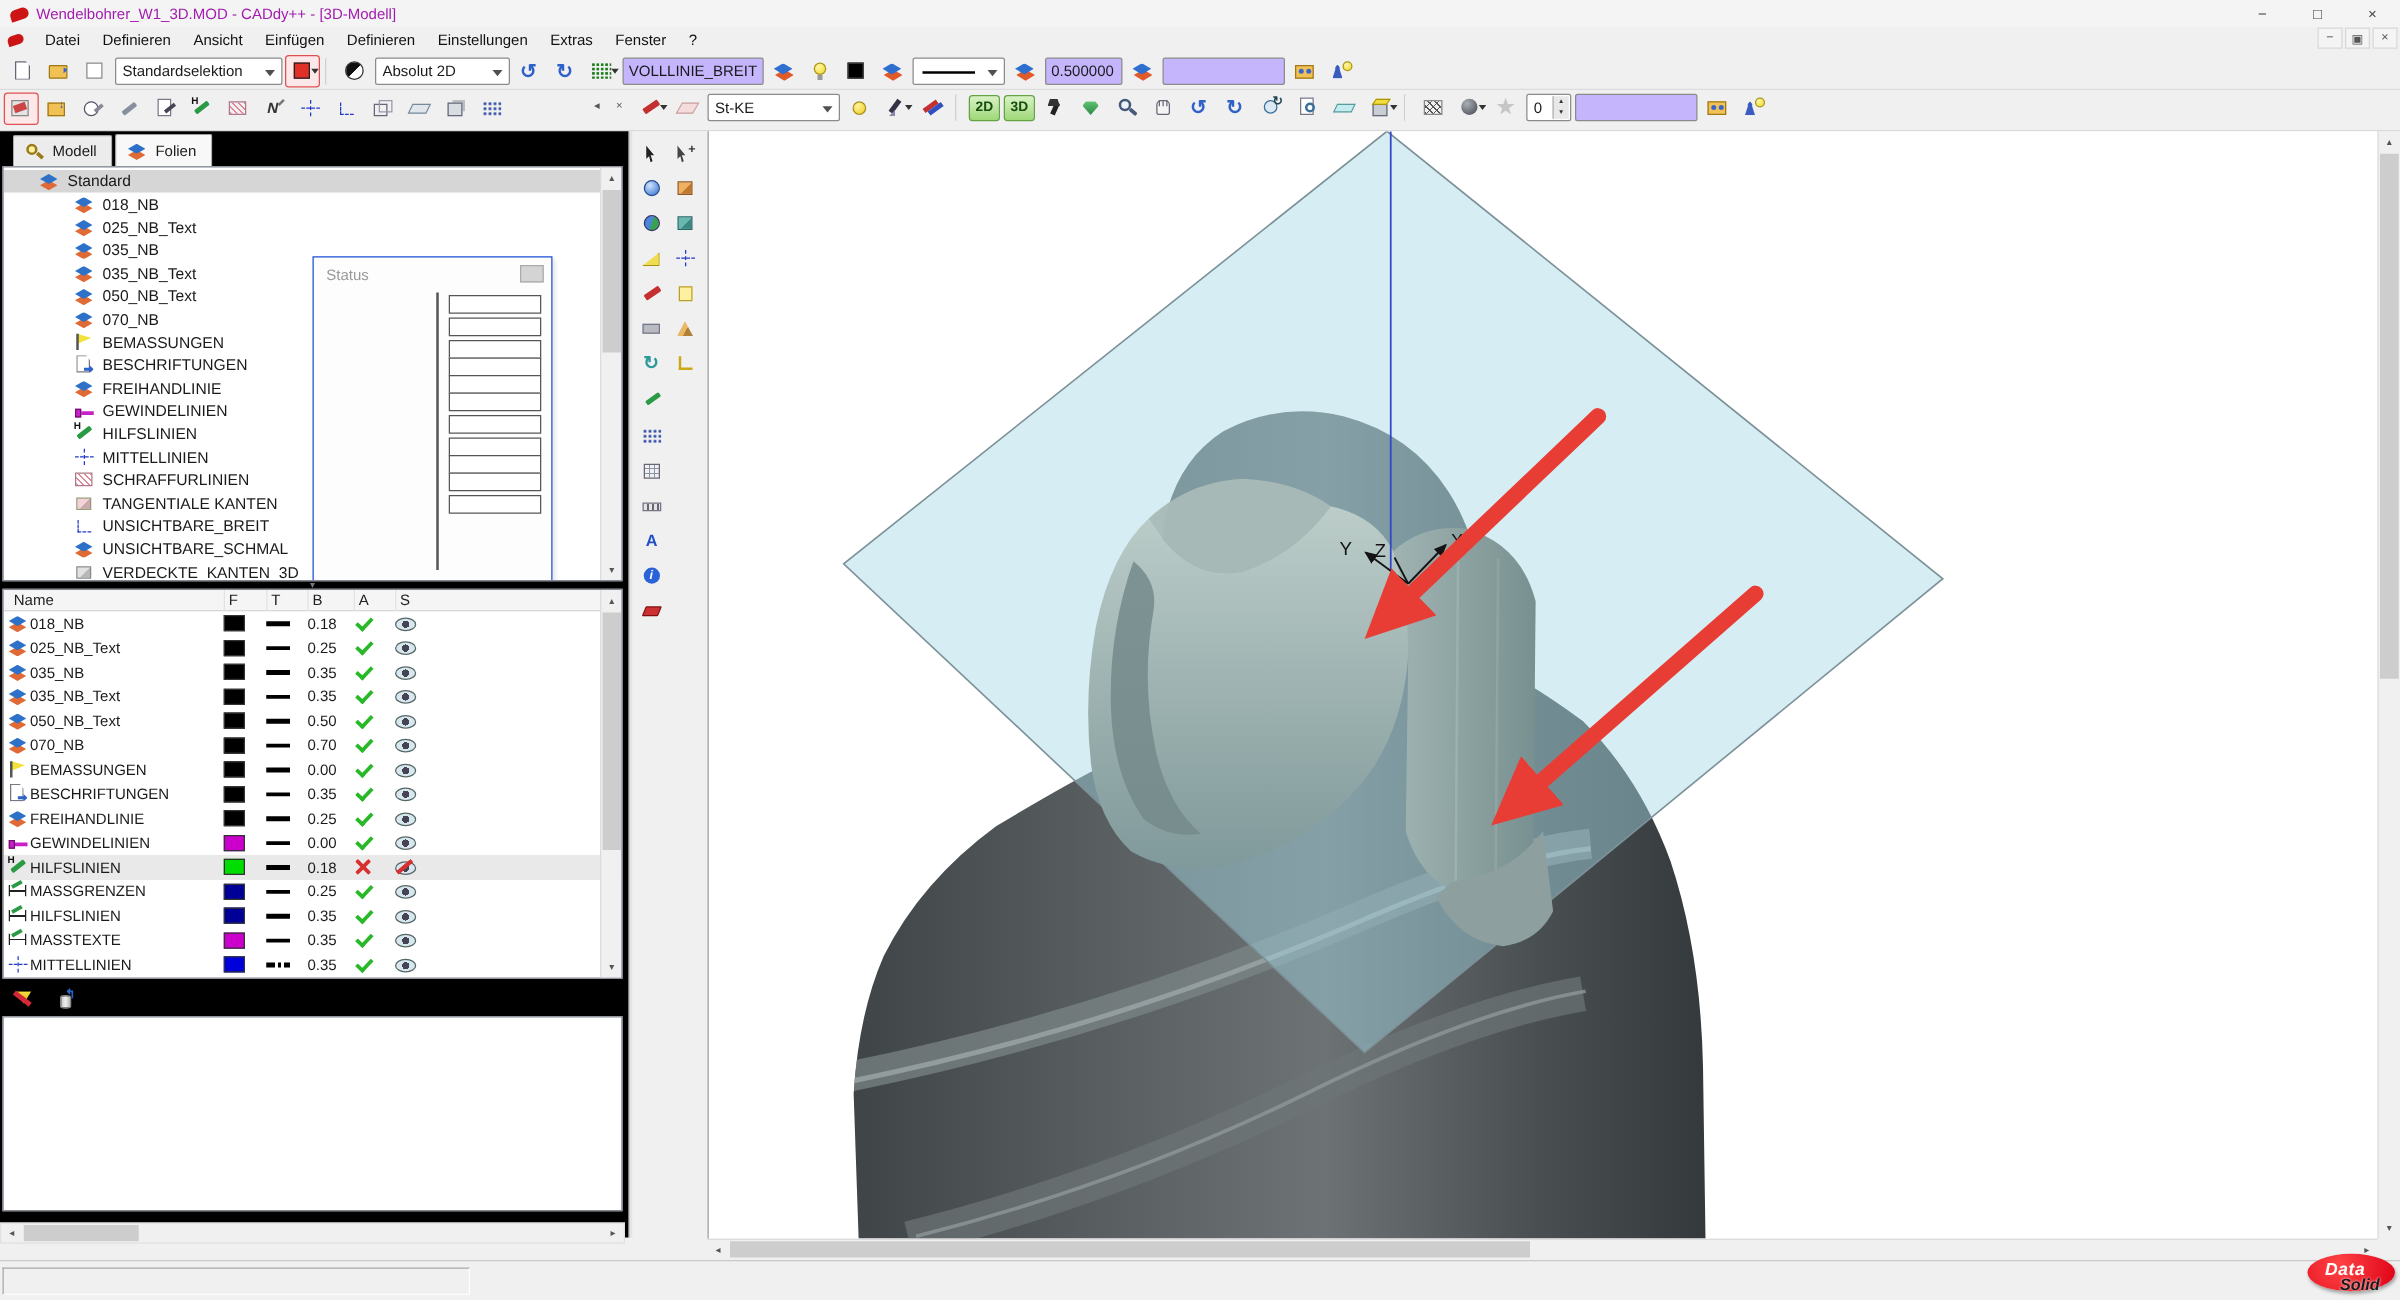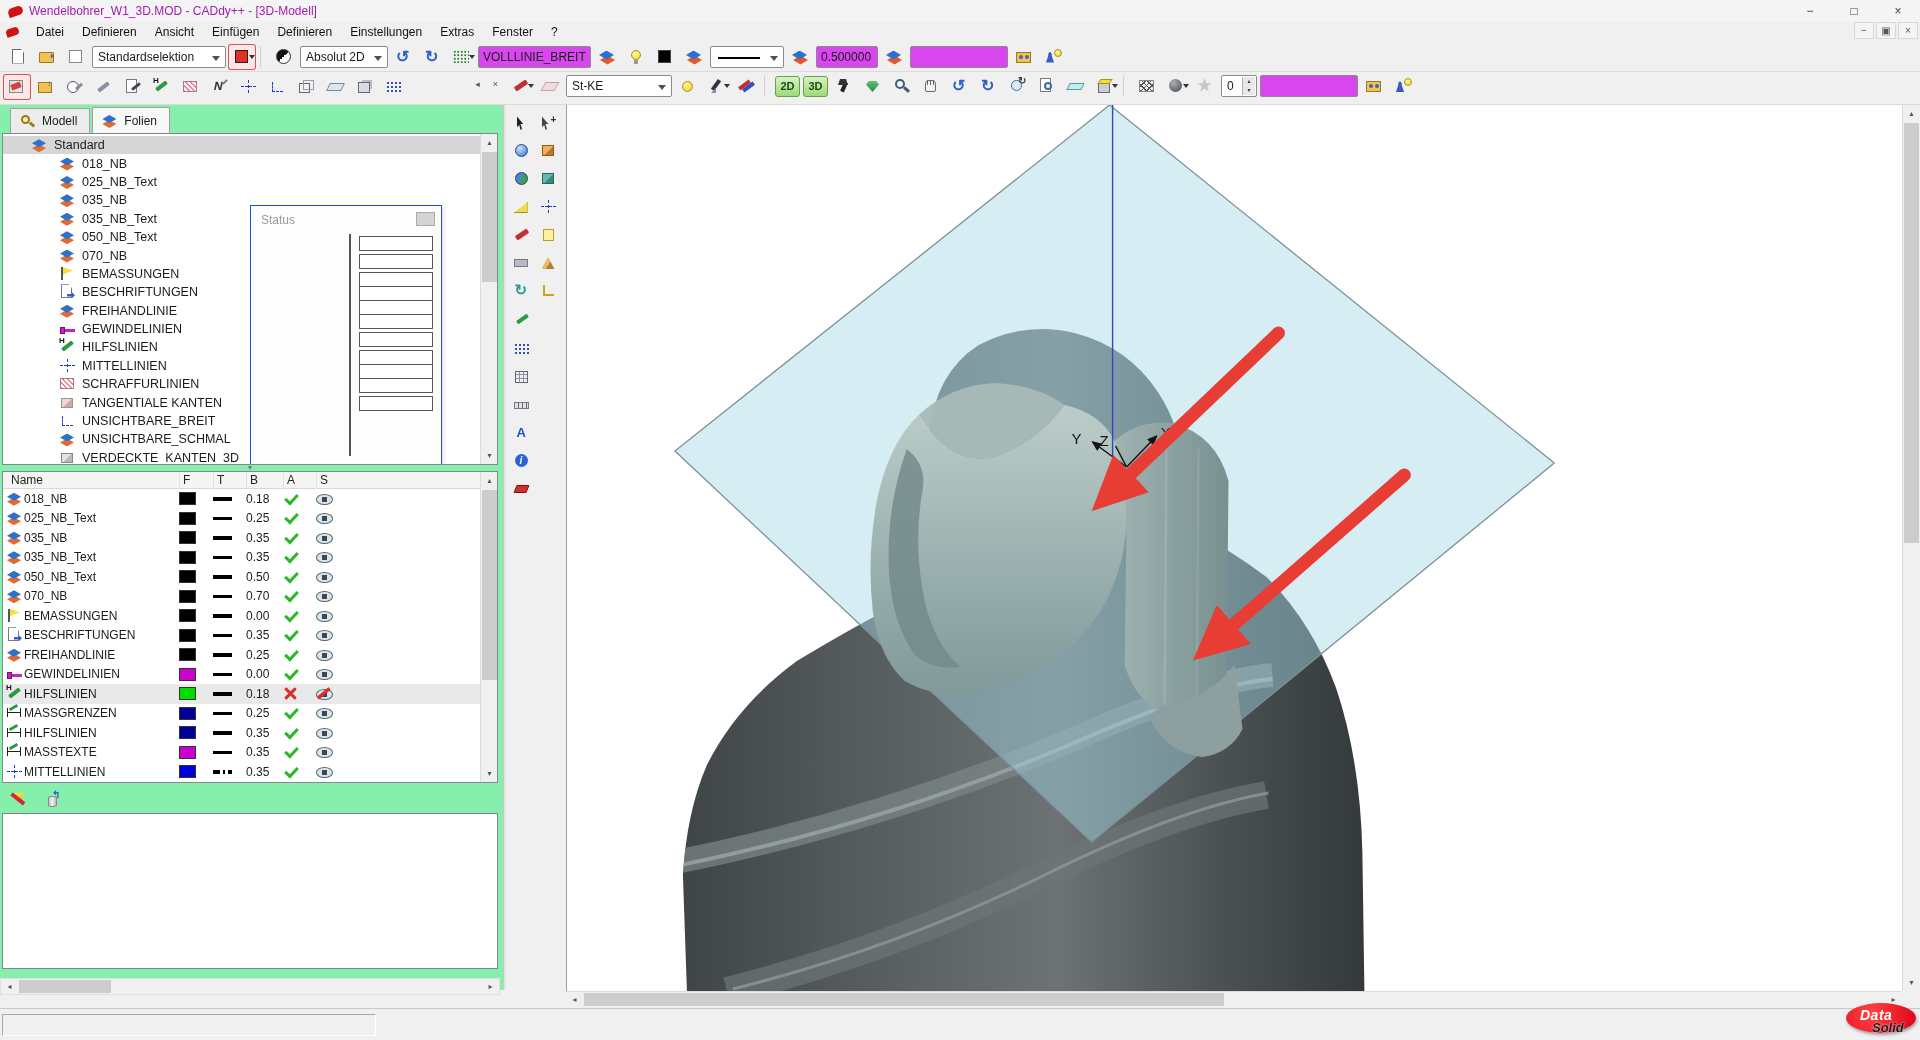--- a/index.html
+++ b/index.html
@@ -26,21 +26,21 @@
   #panel-ctrl{position:absolute;left:470px;top:4px;display:flex;gap:3px}
   .pbtn{width:15px;height:15px;font-size:9px;color:#555;display:flex;align-items:center;justify-content:center}
   #toolbar3d{position:absolute;left:508px;top:2px;display:flex;gap:3px;align-items:center}
 
   .tool{position:relative;display:inline-flex;align-items:center;justify-content:center;height:24px;border-radius:2px}
   .t-icon{width:26px}
   .t-btn{width:25px;height:21px;background:linear-gradient(#d9f2c4,#9fd879);border:1px solid #64a244;border-radius:3px;font-size:11px;font-weight:bold;color:#174d12}
   .t-sep{width:6px;height:22px;border-left:1px solid #cfcfcf;margin:0 2px}
   .t-combo{background:#fff;border:1px solid #8b8b8b;height:22px;justify-content:flex-start;padding:0 18px 0 5px;font-size:12px}
   .t-combo::after{content:"";position:absolute;right:5px;top:9px;border:4px solid transparent;border-top:5px solid #505050}
-  .t-field{background:#d946ef;border:1px solid #8b8b8b;height:22px;justify-content:flex-start;padding:0 4px;font-size:12px}
+  .t-field{background:#c4b5fd;border:1px solid #8b8b8b;height:22px;justify-content:flex-start;padding:0 4px;font-size:12px}
   .t-spin{background:#fff;border:1px solid #8b8b8b;height:22px;width:36px;justify-content:flex-start;padding:0 14px 0 5px}
   .t-spin::after{content:"▴\A▾";white-space:pre;position:absolute;right:1px;top:1px;bottom:1px;width:12px;font-size:6px;line-height:9px;text-align:center;color:#333;background:#e8e8e8;border-left:1px solid #b0b0b0}
   .dd-true::after{content:"";position:absolute;right:0px;top:10px;border:3.5px solid transparent;border-top:4.5px solid #333}
   .hl-true{box-shadow:0 0 0 1px #e05050;background:#fce8e8}
   .linepr::before{content:"";position:absolute;left:7px;top:10px;width:42px;height:2px;background:#000}
   .tlabel{white-space:nowrap;overflow:hidden}
 
   
   .ic,.gl{position:relative;display:inline-block;width:18px;height:16px;flex:none}
   .ic::before,.ic::after,.gl::before,.gl::after{content:"";position:absolute;box-sizing:border-box}
@@ -154,21 +154,21 @@
   
   .mark{position:relative;display:inline-block;width:16px;height:14px;flex:none}
   .m-check::before{content:"";position:absolute;left:2px;top:2px;width:10px;height:5px;border-left:3px solid #28b828;border-bottom:3px solid #28b828;transform:rotate(-47deg)}
   .m-x::before,.m-x::after{content:"";position:absolute;left:0px;top:5px;width:15px;height:3px;background:#d83030;border-radius:1px}
   .m-x::before{transform:rotate(45deg)}.m-x::after{transform:rotate(-45deg)}
   .m-eye::before{content:"";position:absolute;left:0;top:2px;width:15px;height:9px;border:1px solid #566;border-radius:50%;background:radial-gradient(circle 3px at 50% 50%,#445 97%,#d8e6ee 0)}
   .m-eye-x::before{content:"";position:absolute;left:0;top:2px;width:15px;height:9px;border:1px solid #566;border-radius:50%;background:radial-gradient(circle 3px at 50% 50%,#445 97%,#d8e6ee 0)}
   .m-eye-x::after{content:"";position:absolute;left:0px;top:5px;width:15px;height:2.5px;background:#d83030;transform:rotate(-40deg);box-shadow:0 0 0 0.1px #d83030}
 
   
-  #leftpanel{top:105px;left:0;width:503px;height:885px;background:#86efac}
+  #leftpanel{top:105px;left:0;width:503px;height:885px;background:#000000}
   #tabs{position:absolute;left:10px;top:2px;height:26px;display:flex;align-items:flex-end}
   .t-tab{display:inline-flex;align-items:center;gap:5px;padding:4px 12px 4px 8px;border:1px solid #a0a0a0;border-bottom:none;background:#ececec;margin-right:2px;border-radius:2px 2px 0 0}
   .tabactive-true{background:#f8f8f8;padding-top:5px}
   #treebox{position:absolute;left:2px;top:28px;width:496px;height:332px;background:#fff;border:1px solid #828790;overflow:hidden}
   .tree-row{display:flex;align-items:center;height:18.4px;gap:5px;padding-left:56px}
   #tree-root{display:flex;align-items:center;height:18.4px;gap:5px;padding-left:28px;background:#d6d6d6;margin-top:2px}
   .tree-label{white-space:nowrap;font-size:12.5px}
   .tscroll{position:absolute;right:0;top:0;bottom:0;width:17px;background:#f0f0f0;border-left:1px solid #dcdcdc}
   .sarrow{position:absolute;left:0;width:17px;height:17px;color:#555;font-size:8px;display:flex;align-items:center;justify-content:center}
   .sthumb{position:absolute;left:1px;width:15px;background:#cdcdcd}
@@ -289,21 +289,21 @@
     <span class="tool t-sep">
 
       <span class="tlabel"></span>
     </span>
 
     <span class="tool t-icon">
       <span class="gl ic-pie"></span>
       <span class="tlabel"></span>
     </span>
 
-    <span class="tool t-combo" style="width: 88px;">
+    <span class="tool t-combo" style="width: 108px;">
 
       <span class="tlabel">Absolut 2D</span>
     </span>
 
     <span class="tool t-icon">
       <span class="gl ic-undo"></span>
       <span class="tlabel"></span>
     </span>
 
     <span class="tool t-icon">

